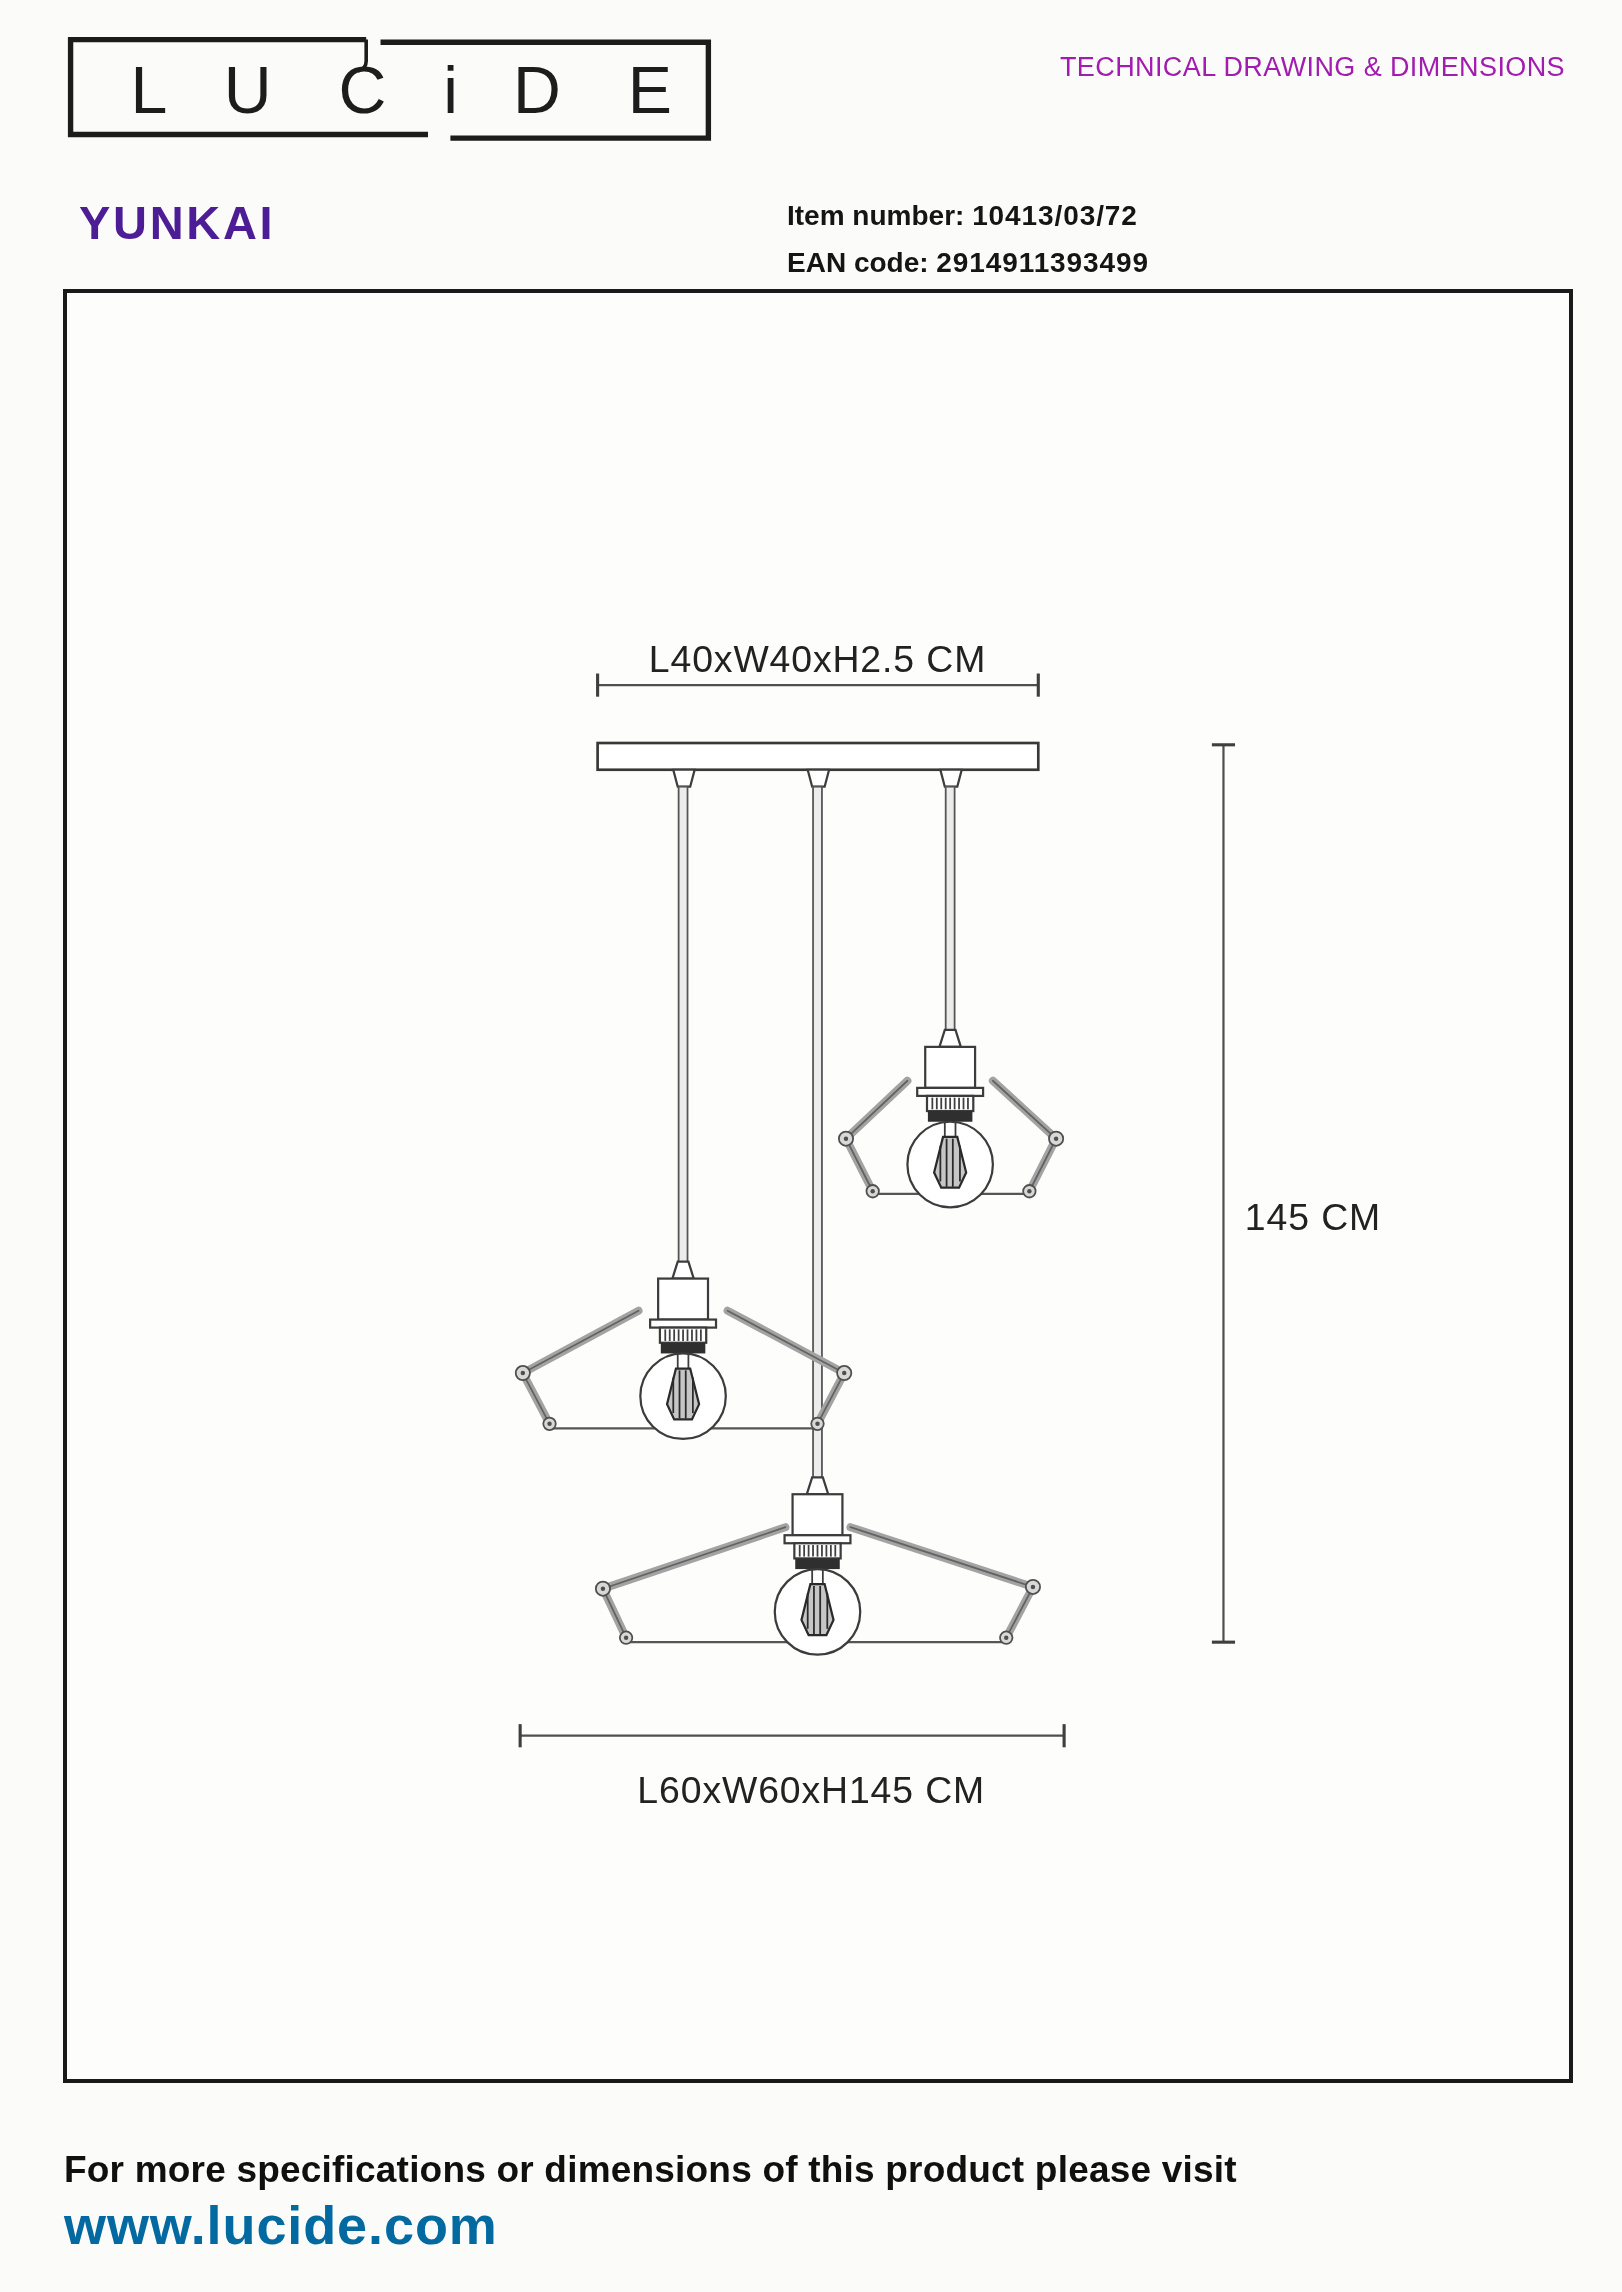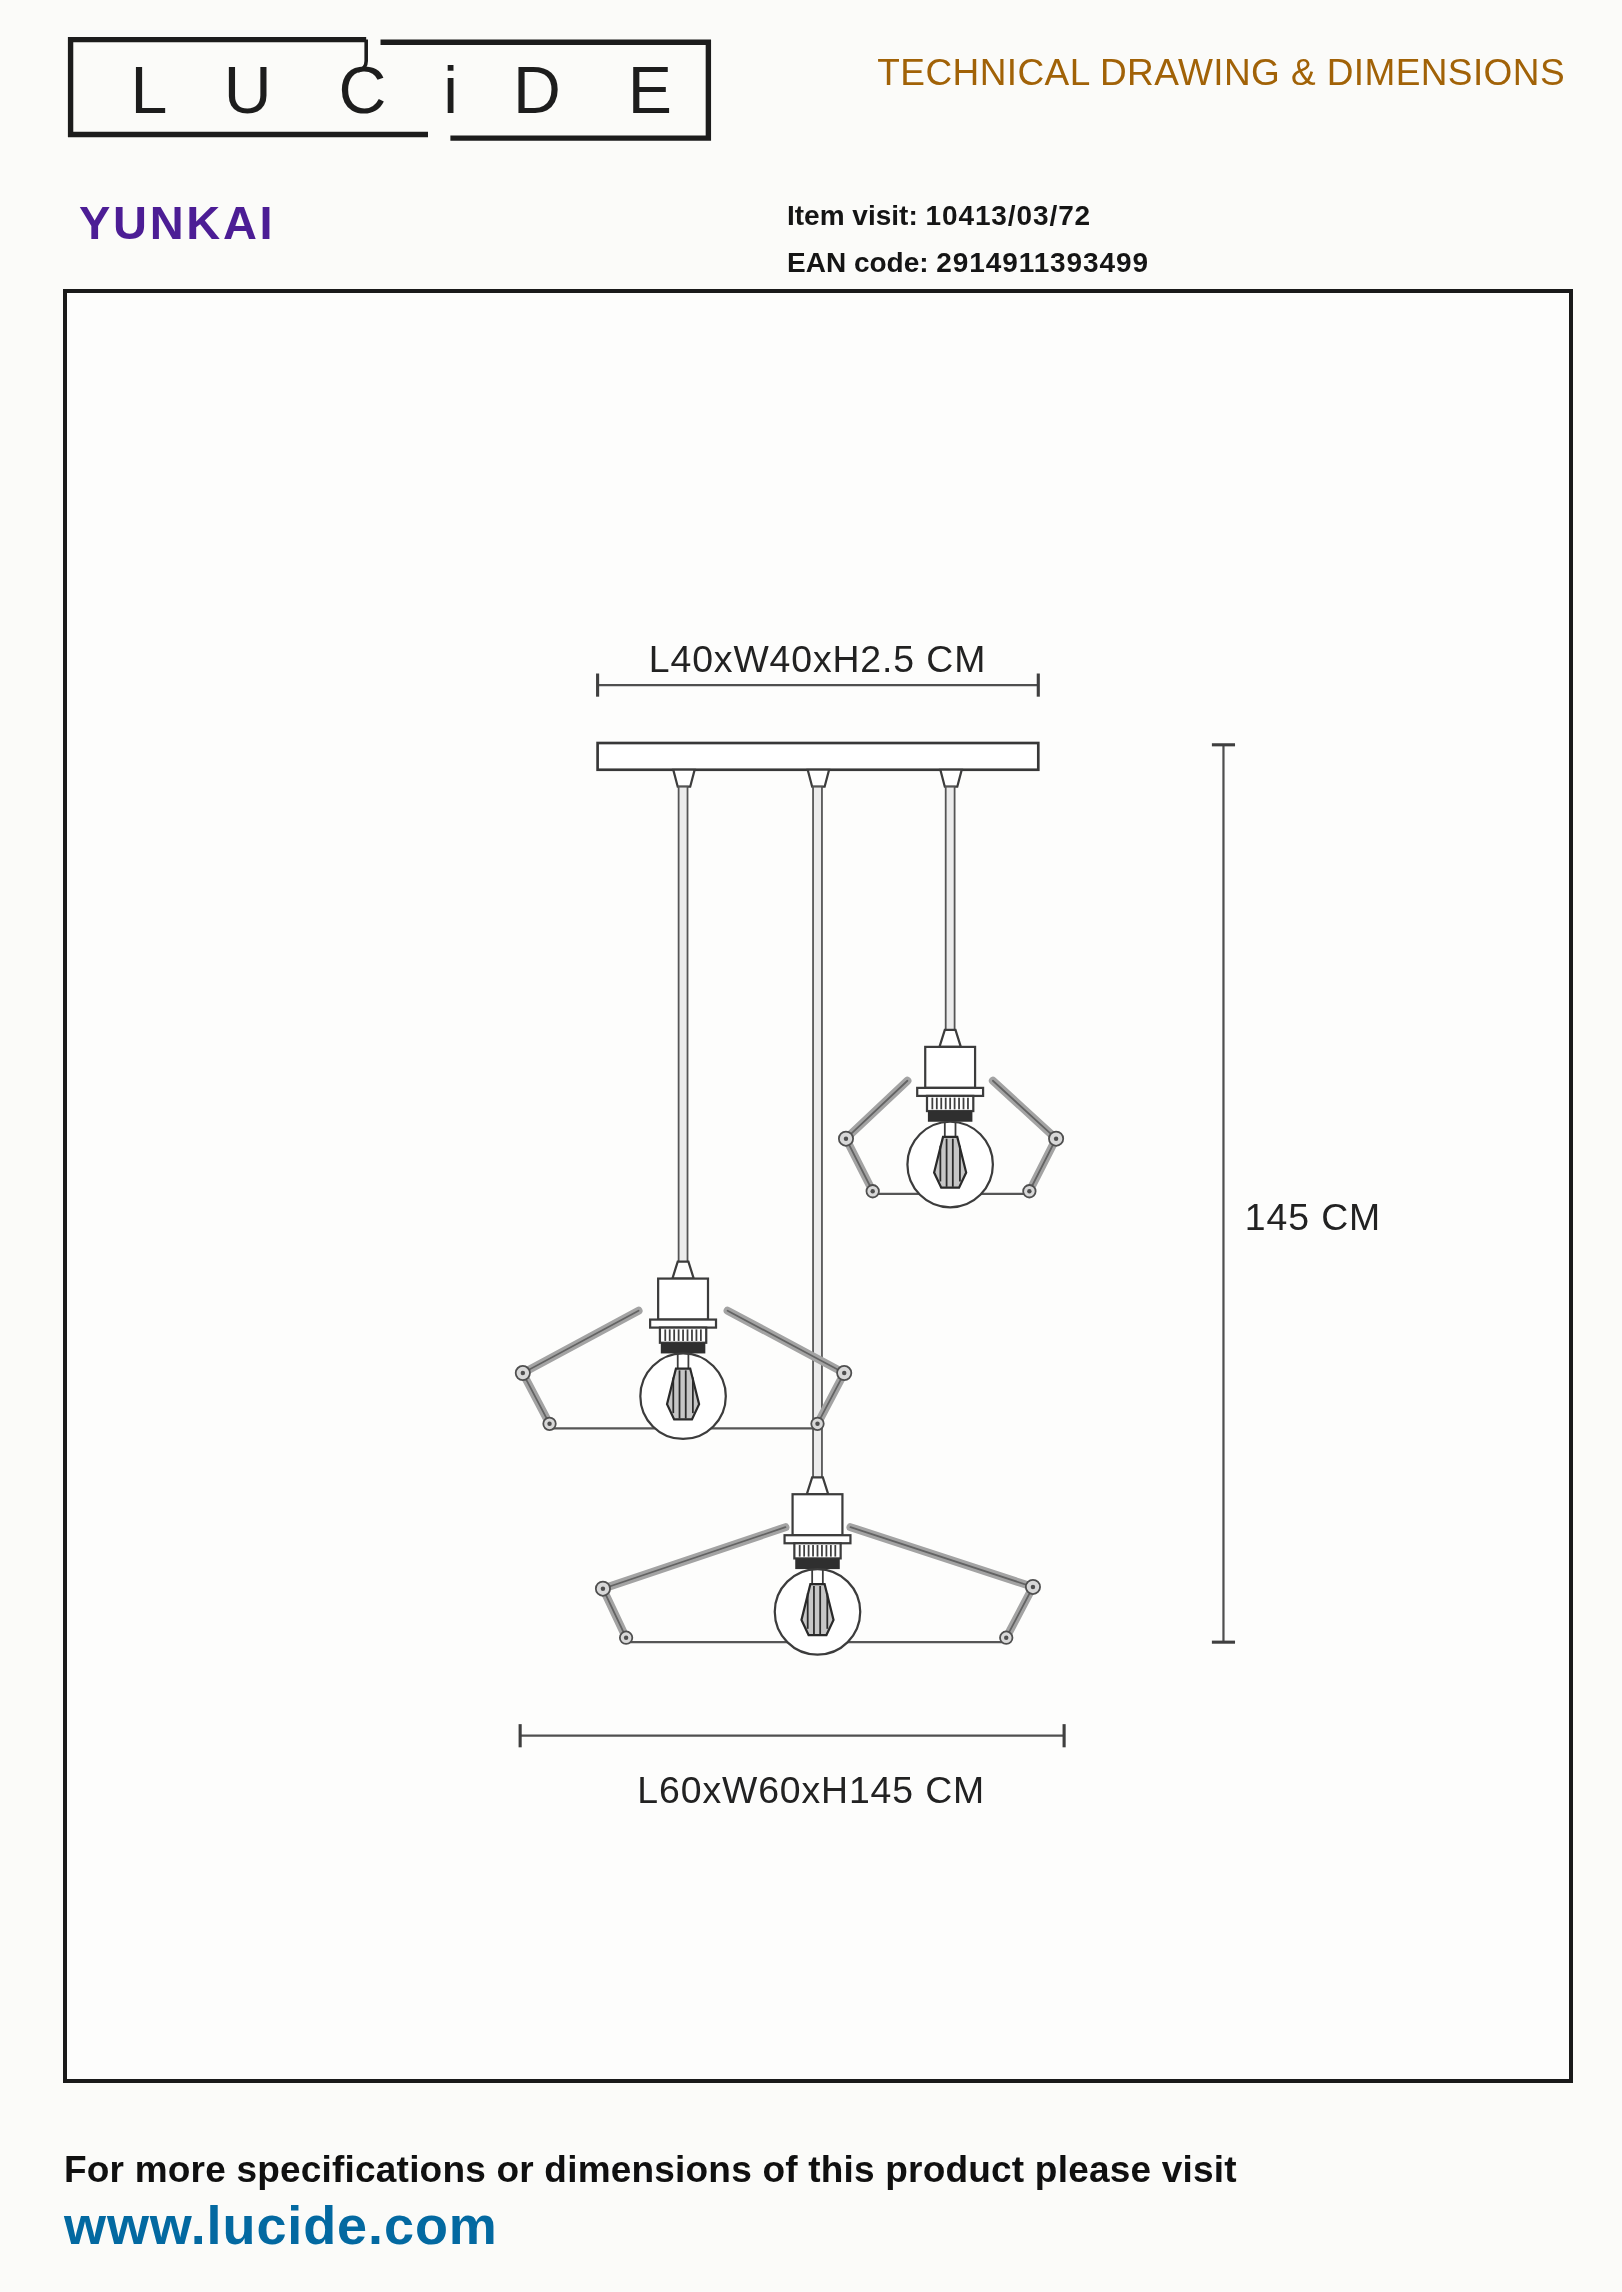--- a/index.html
+++ b/index.html
@@ -10,21 +10,21 @@
     color:#1f1f1f;
     position:relative;
     overflow:hidden;
   }
   .page{position:absolute;inset:0;}
 
   
   .logo-wrap{position:absolute;left:67px;top:36px;width:645px;height:106px;}
   .doc-title{
     position:absolute;top:52px;right:58px;
-    font-size:37px;letter-spacing:0.4px;color:#a16207;
+    font-size:27px;letter-spacing:0.4px;color:#a21caf;
     white-space:nowrap;
   }
   .product-name{
     position:absolute;left:79px;top:195px;
     font-size:47px;font-weight:bold;letter-spacing:2.7px;color:#4c1d95;
   }
   .codes{
     position:absolute;left:787px;top:192px;
     font-size:28px;line-height:47px;color:#151515;white-space:nowrap;
   }
@@ -87,21 +87,21 @@
       <text x="626" y="86" font-size="74" fill="#1d1d1d">E</text>
     </svg>
   </div>
 
   <div class="doc-title">TECHNICAL DRAWING &amp; DIMENSIONS</div>
 
   <div class="product-name">YUNKAI</div>
 
   <div class="codes">
     <div>
-      <span class="lbl">Item visit:</span>
+      <span class="lbl">Item number:</span>
       <span class="val">10413/03/72</span>
     </div>
     <div>
       <span class="lbl">EAN code:</span>
       <span class="val">2914911393499</span>
     </div>
   </div>
 
   <div class="frame">
     <svg viewBox="0 0 1686 2039" preserveAspectRatio="none">

